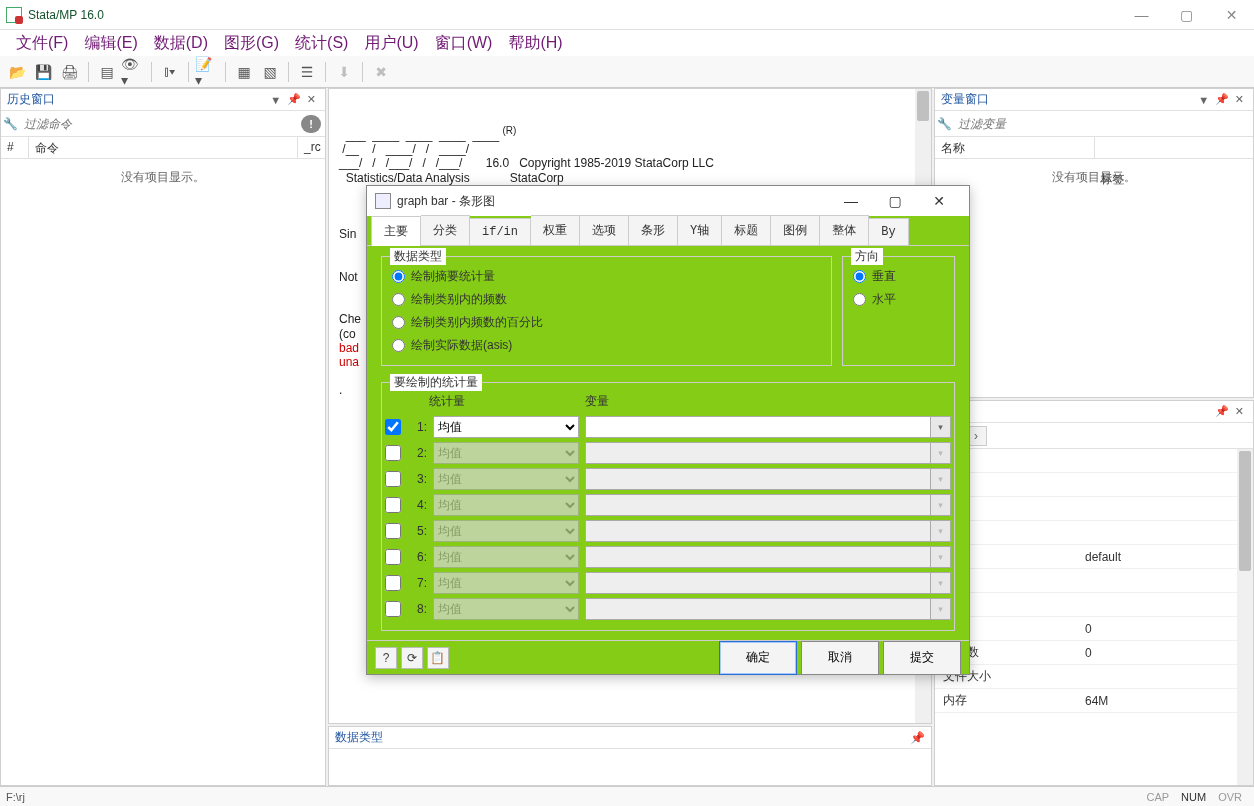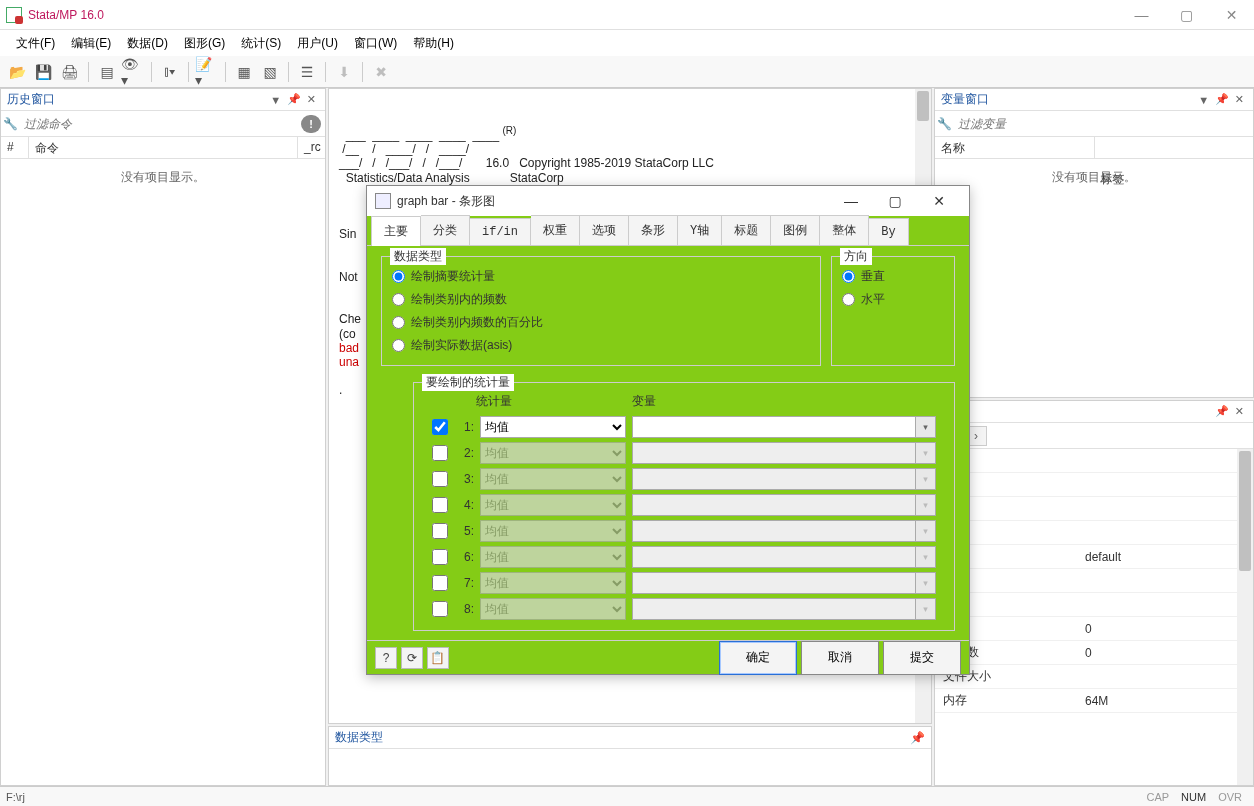--- a/index.html
+++ b/index.html
@@ -1,26 +1,26 @@
 <!DOCTYPE html>
 <html><head>
 <meta charset="utf-8">
 <style>
 * { box-sizing: border-box; margin: 0; padding: 0; font-family: "Microsoft YaHei", "Segoe UI", Tahoma, sans-serif; }
 body { background: #f0f0f0; width: 1254px; height: 806px; overflow: hidden; position: relative; font-size: 12px; color: #333; }
 
 .titlebar { height: 30px; background: #fff; border-bottom: 1px solid #e0e0e0; display: flex; align-items: center; padding-left: 6px; }
 .titlebar .icon { width: 16px; height: 16px; margin-right: 6px; background: #fff; border: 1px solid #4a6; display:inline-block; position:relative; }
 .titlebar .icon::after { content:""; position:absolute; bottom:-2px; right:-2px; width:8px; height:8px; background:#c33; border-radius:2px; }
-.titlebar .title { color: #be185d; font-size: 12px; }
+.titlebar .title { color: #14532d; font-size: 12px; }
 .titlebar .controls { margin-left: auto; display:flex; }
 .titlebar .controls span { width: 45px; height: 30px; display:flex; align-items:center; justify-content:center; color:#888; font-size:14px; }
 
 .menubar { height: 26px; background: #fff; display: flex; align-items: center; padding-left: 8px; gap: 0; }
-.menubar .item { padding: 4px 8px; font-size: 12px; color: #000000; }
+.menubar .item { padding: 4px 8px; font-size: 16px; color: #701a75; }
 
 .toolbar { height: 32px; background: #f8f8f8; border-bottom: 1px solid #ccc; display: flex; align-items: center; padding-left: 6px; gap: 2px; }
 .toolbar .btn { width: 24px; height: 24px; display:flex; align-items:center; justify-content:center; color:#555; font-size:14px; }
 .toolbar .sep { width:1px; height:20px; background:#ccc; margin:0 4px; }
 .toolbar .dis { opacity:0.35; }
 
 .main { position: absolute; top: 88px; bottom: 20px; left:0; right:0; display:flex; }
 
 .panel { background:#fff; border:1px solid #d0d0d0; display:flex; flex-direction:column; }
 .panel-header { height: 22px; background:#fff; display:flex; align-items:center; padding:0 6px; color:#2257a0; font-size:12px; border-bottom:1px solid #e0e0e0; }
@@ -85,23 +85,23 @@
 .dialog .tabs .tab:first-child { border-left:1px solid #ccc; }
 .dialog .tabs .tab.active { background:#fff; position:relative; top:1px; }
 
 .dialog .body { flex:1; padding:10px 14px; overflow:auto; }
 .fieldset { border:1px solid #ccc; padding:8px 10px; margin-bottom:6px; position:relative; }
 .fieldset .legend { position:absolute; top:-9px; left:8px; background:#fff; padding:0 4px; font-size:12px; color:#333; }
 .radio-row { display:flex; align-items:center; gap:6px; padding:3px 0; font-size:12px; }
 .radio-row input { margin:0; }
 .topflex { display:flex; gap:10px; }
 .topflex .fieldset:first-child { flex:1; }
-.topflex .dir { width:124px; }
-
-.stat-fieldset { border:1px solid #ccc; padding:8px 18px; position:relative;margin-left:32px; }
+.topflex .dir { width:113px; }
+
+.stat-fieldset { border:1px solid #ccc; padding:8px 3px; position:relative; }
 .stat-fieldset .legend { position:absolute; top:-9px; left:8px; background:#fff; padding:0 4px; font-size:12px; }
 .grid-hdr { display:flex; padding:2px 0 4px 44px; gap:10px; font-size:12px; }
 .grid-hdr .h1 { width:146px; }
 .grid-hdr .h2 { flex:1; }
 .grid-row { display:flex; align-items:center; gap:6px; padding:2px 0; }
 .grid-row .chk { width:16px; height:16px; }
 .grid-row .lbl { width:20px; text-align:right; font-size:12px; }
 .grid-row select { width:146px; height:22px; border:1px solid #aaa; font-size:12px; background:#fff; }
 .grid-row select:disabled { background:#d7d7d7; color:#888; }
 .grid-row .combo { flex:1; height:22px; border:1px solid #aaa; display:flex; }

